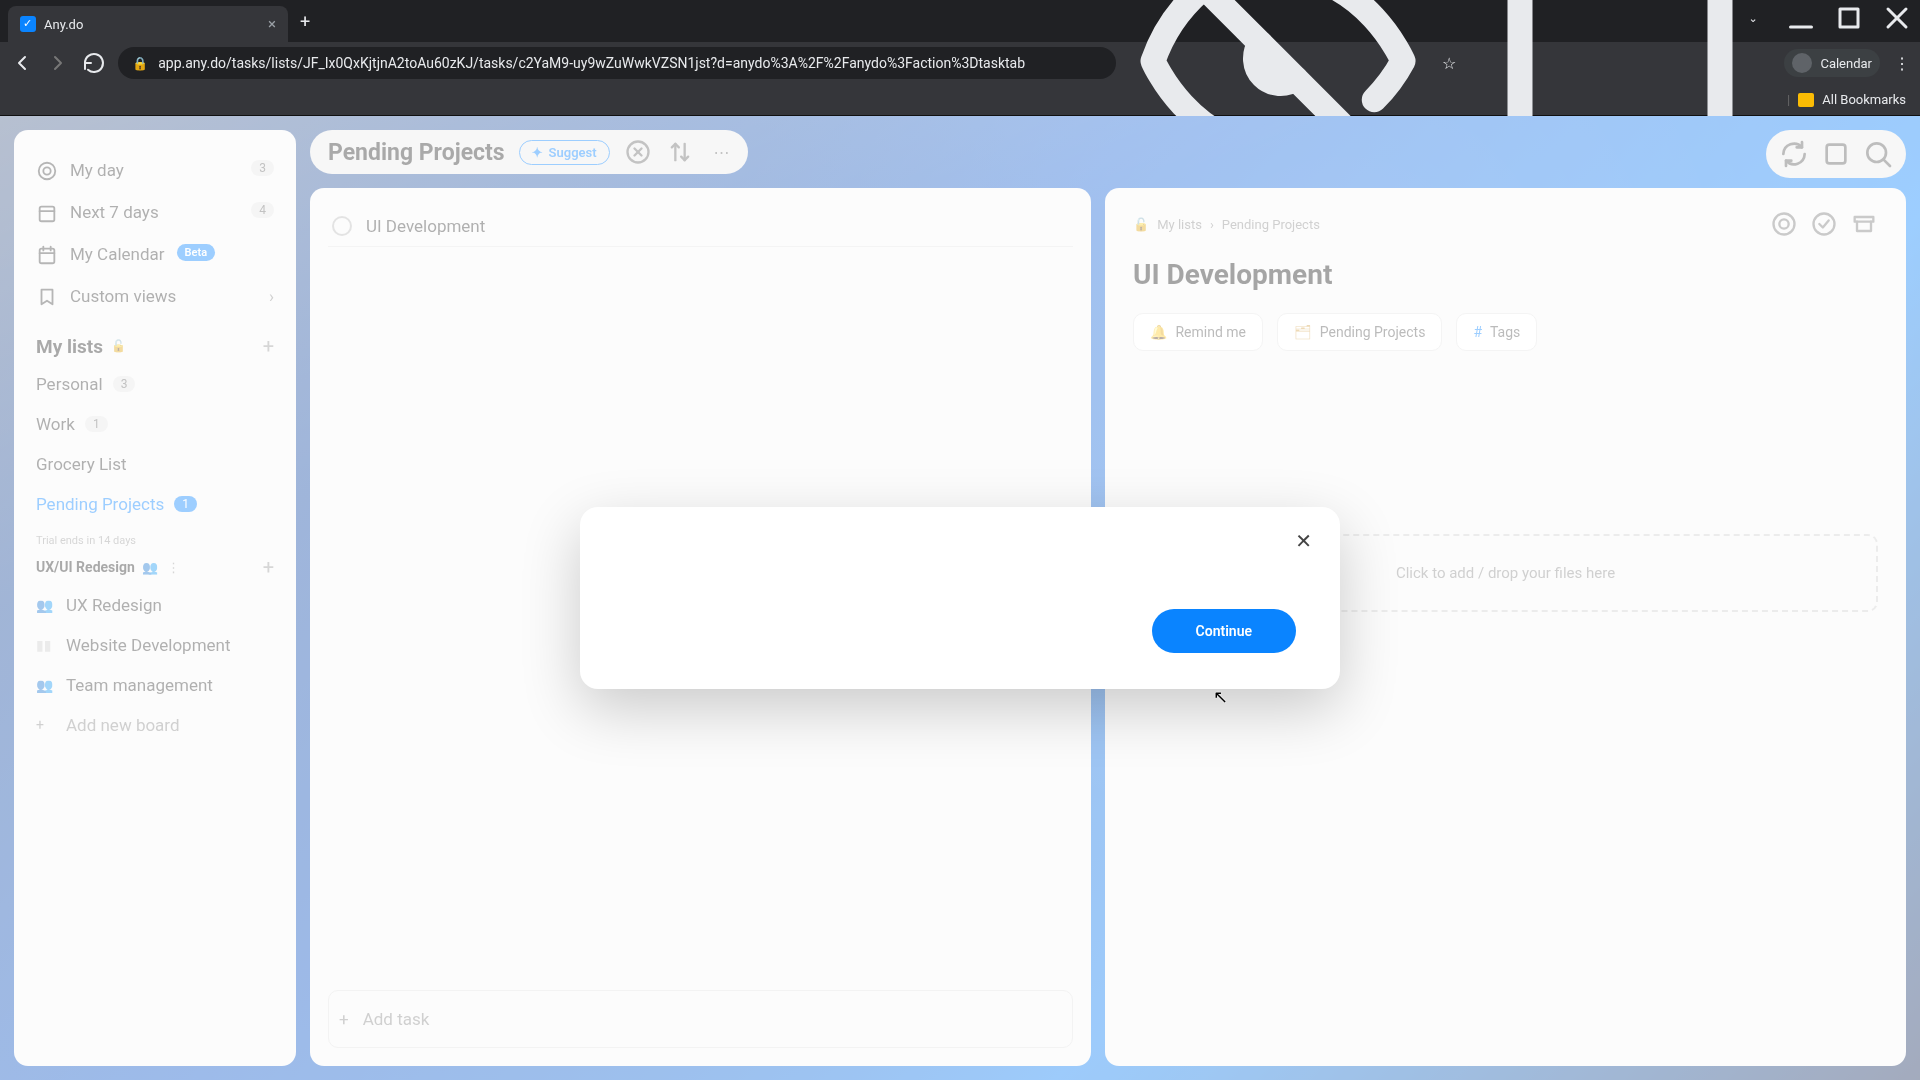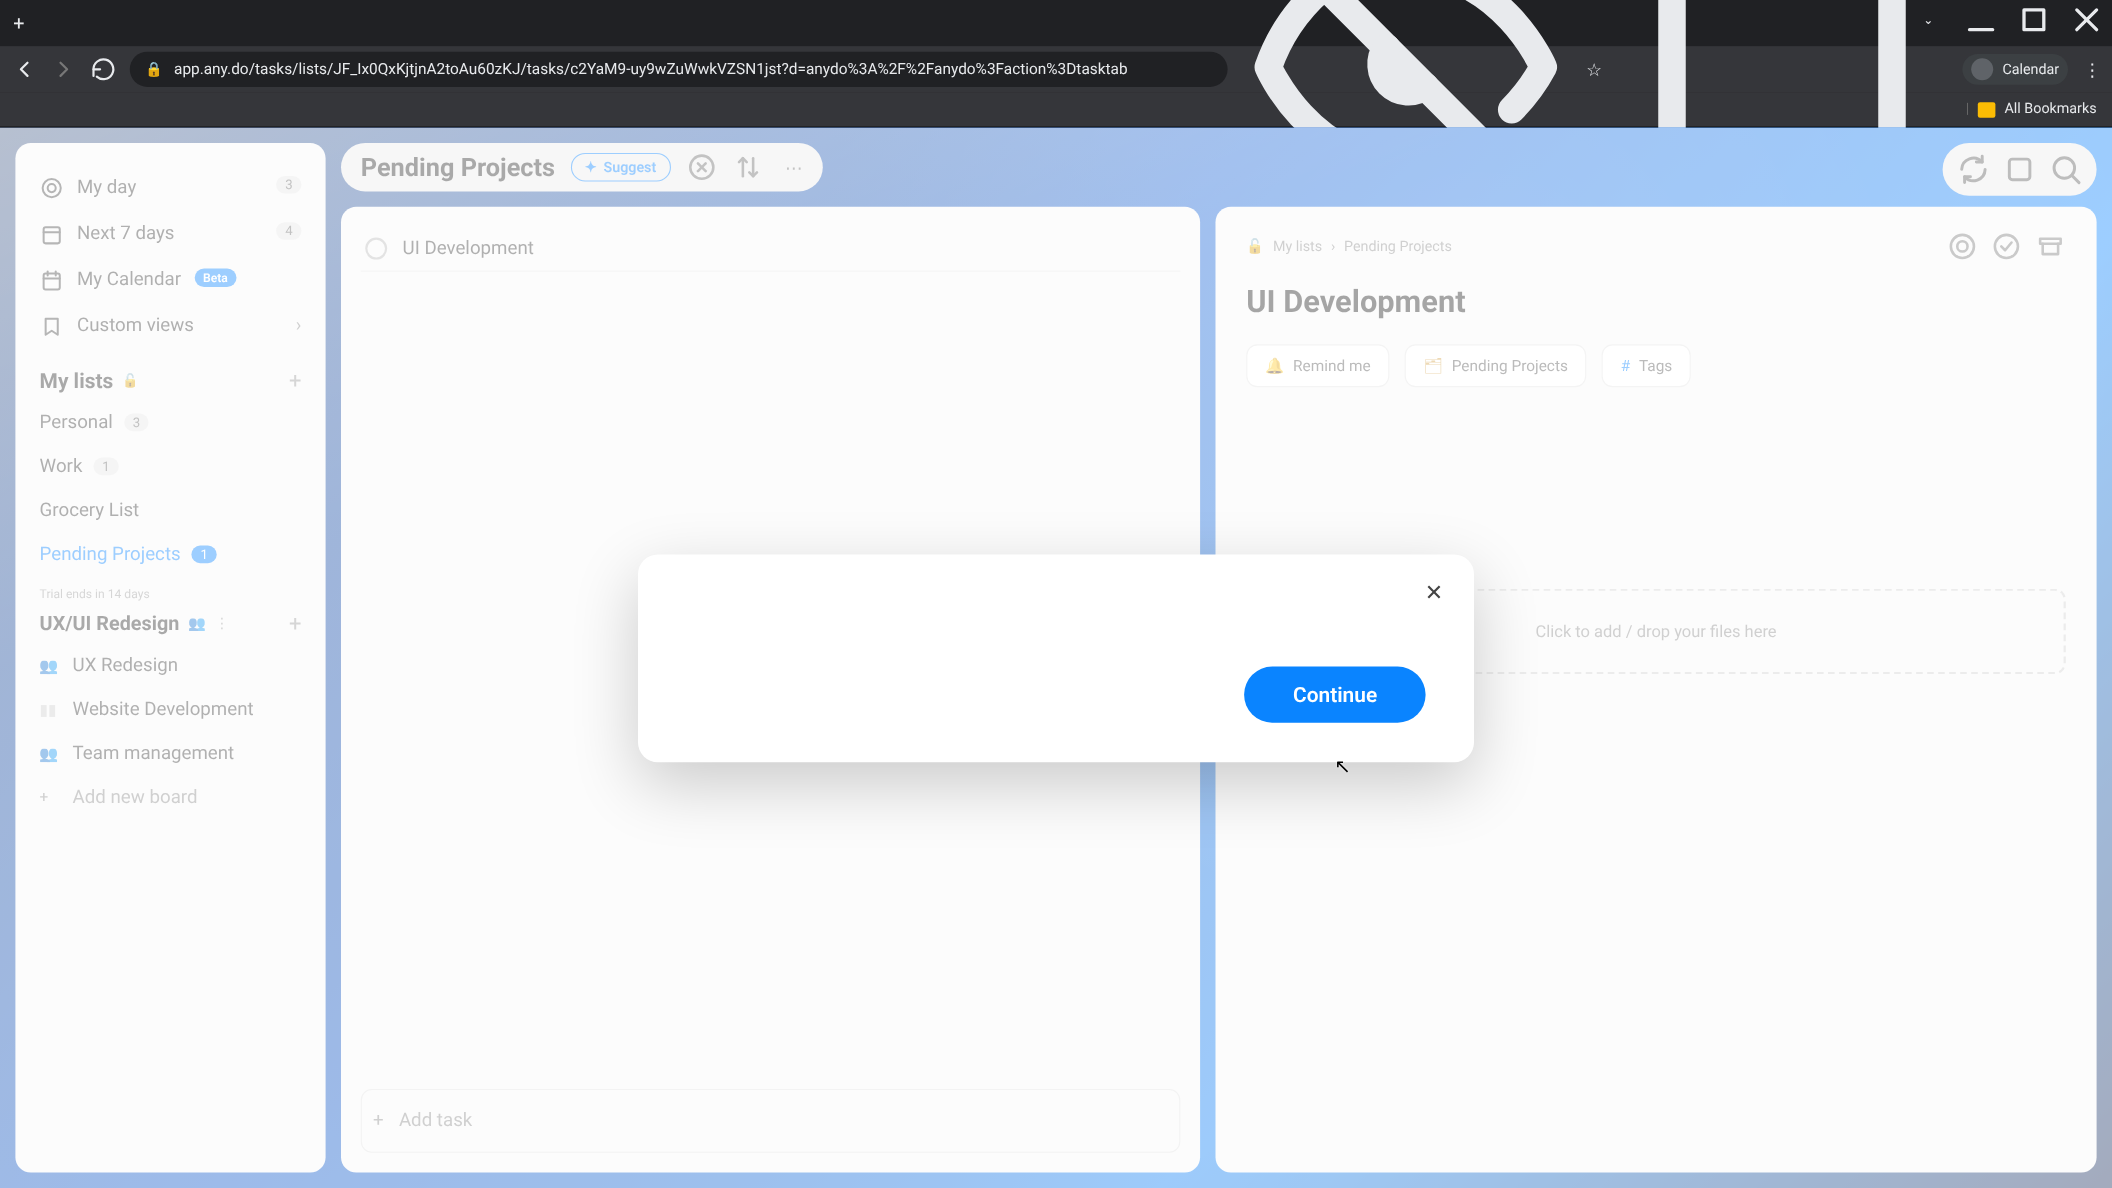--- a/index.html
+++ b/index.html
@@ -55,21 +55,21 @@
 .section-icon { margin-left: 8px; color: #aaa; font-size: 12px; }
 .section-add { margin-left: auto; color: #999; font-size: 20px; cursor: pointer; }
 
 .list-link { padding: 10px 10px; font-size: 17px; color: #3b3b3b; cursor: pointer; display: flex; align-items: center; }
 .list-link.active { color: #0a84ff; }
 .list-badge { background: #e6e6e6; color: #666; font-size: 12px; padding: 1px 8px; border-radius: 10px; margin-left: 10px; }
 .list-badge.blue { background: #0a84ff; color: white; }
 
 .trial-note { font-size: 11px; color: #9a9a9a; padding: 10px 10px 2px; }
 .ws-row { display: flex; align-items: center; padding: 6px 10px; gap: 8px; }
-.ws-name { font-weight: 700; font-size: 18px; color: #2a2a2a; }
+.ws-name { font-weight: 700; font-size: 14px; color: #2a2a2a; }
 .ws-small-ic { color: #999; font-size: 13px; }
 .board-row { display: flex; align-items: center; gap: 10px; padding: 10px 10px; font-size: 17px; color: #3b3b3b; cursor: pointer; }
 .mini-ic { width: 20px; font-size: 14px; }
 
 
 .main-col { flex: 1; display: flex; flex-direction: column; gap: 14px; position: relative; }
 
 .header-pill { align-self: flex-start; background: #eaeaea; border-radius: 24px; padding: 8px 12px 8px 18px; display: flex; align-items: center; gap: 14px; }
 .header-title { font-size: 23px; font-weight: 700; color: #2a2a2a; }
 .suggest-btn { display: flex; align-items: center; gap: 6px; border: 1px solid #0a84ff; color: #0a84ff; font-size: 13px; font-weight: 600; padding: 4px 12px; border-radius: 14px; cursor: pointer; }
@@ -99,31 +99,36 @@
 
 .attach-label { font-size: 11px; letter-spacing: 1px; color: #8a8a8a; margin-top: 160px; text-transform: uppercase; }
 .dropzone { margin-top: 10px; border: 2px dashed #d0d0d0; border-radius: 10px; padding: 28px; text-align: center; color: #8a8a8a; font-size: 15px; cursor: pointer; }
 
 
 .overlay { position: absolute; inset: 0; background: rgba(255,255,255,0.6); display: flex; align-items: center; justify-content: center; }
 .modal { width: 760px; background: #fff; border-radius: 18px; padding: 40px 44px 36px; position: relative; box-shadow: 0 20px 60px rgba(0,0,0,0.2); }
 .modal-close { position: absolute; top: 22px; right: 28px; font-size: 20px; color: #444; cursor: pointer; }
 .modal-title { font-size: 34px; font-weight: 700; color: #1a1a1a; margin-top: 40px; }
 .modal-footer { display: flex; justify-content: flex-end; margin-top: 62px; }
-.modal-btn { background: #0a84ff; color: #fff; font-size: 19px; font-weight: 600; padding: 14px 44px; border-radius: 26px; cursor: pointer; border: none; }
+.modal-btn { background: #0a84ff; color: #fff; font-size: 14px; font-weight: 600; padding: 14px 44px; border-radius: 26px; cursor: pointer; border: none; }
 
 .cursor { position: absolute; left: 1213px; top: 570px; font-size: 18px; color: #000; pointer-events: none; z-index: 999; text-shadow: 0 0 2px #fff; }
 
 
 svg { width: 100%; height: 100%; stroke: currentColor; fill: none; stroke-width: 2; stroke-linecap: round; stroke-linejoin: round; }
 </style>
 </head>
 <body>
 
 <div class="browser-top">
+  <div class="tab">
+    <div class="tab-favicon"></div>
+    <span class="tab-title">Any.do</span>
+    <span class="tab-close">×</span>
+  </div>
   <span class="new-tab">+</span>
   <div class="window-controls">
     <div class="win-btn dd">⌄</div>
     <div class="win-btn">
         <svg viewBox="0 0 24 24">
           <line x1="5" y1="18" x2="19" y2="18"></line>
         </svg>
       </div>
     <div class="win-btn">
         <svg viewBox="0 0 24 24">

